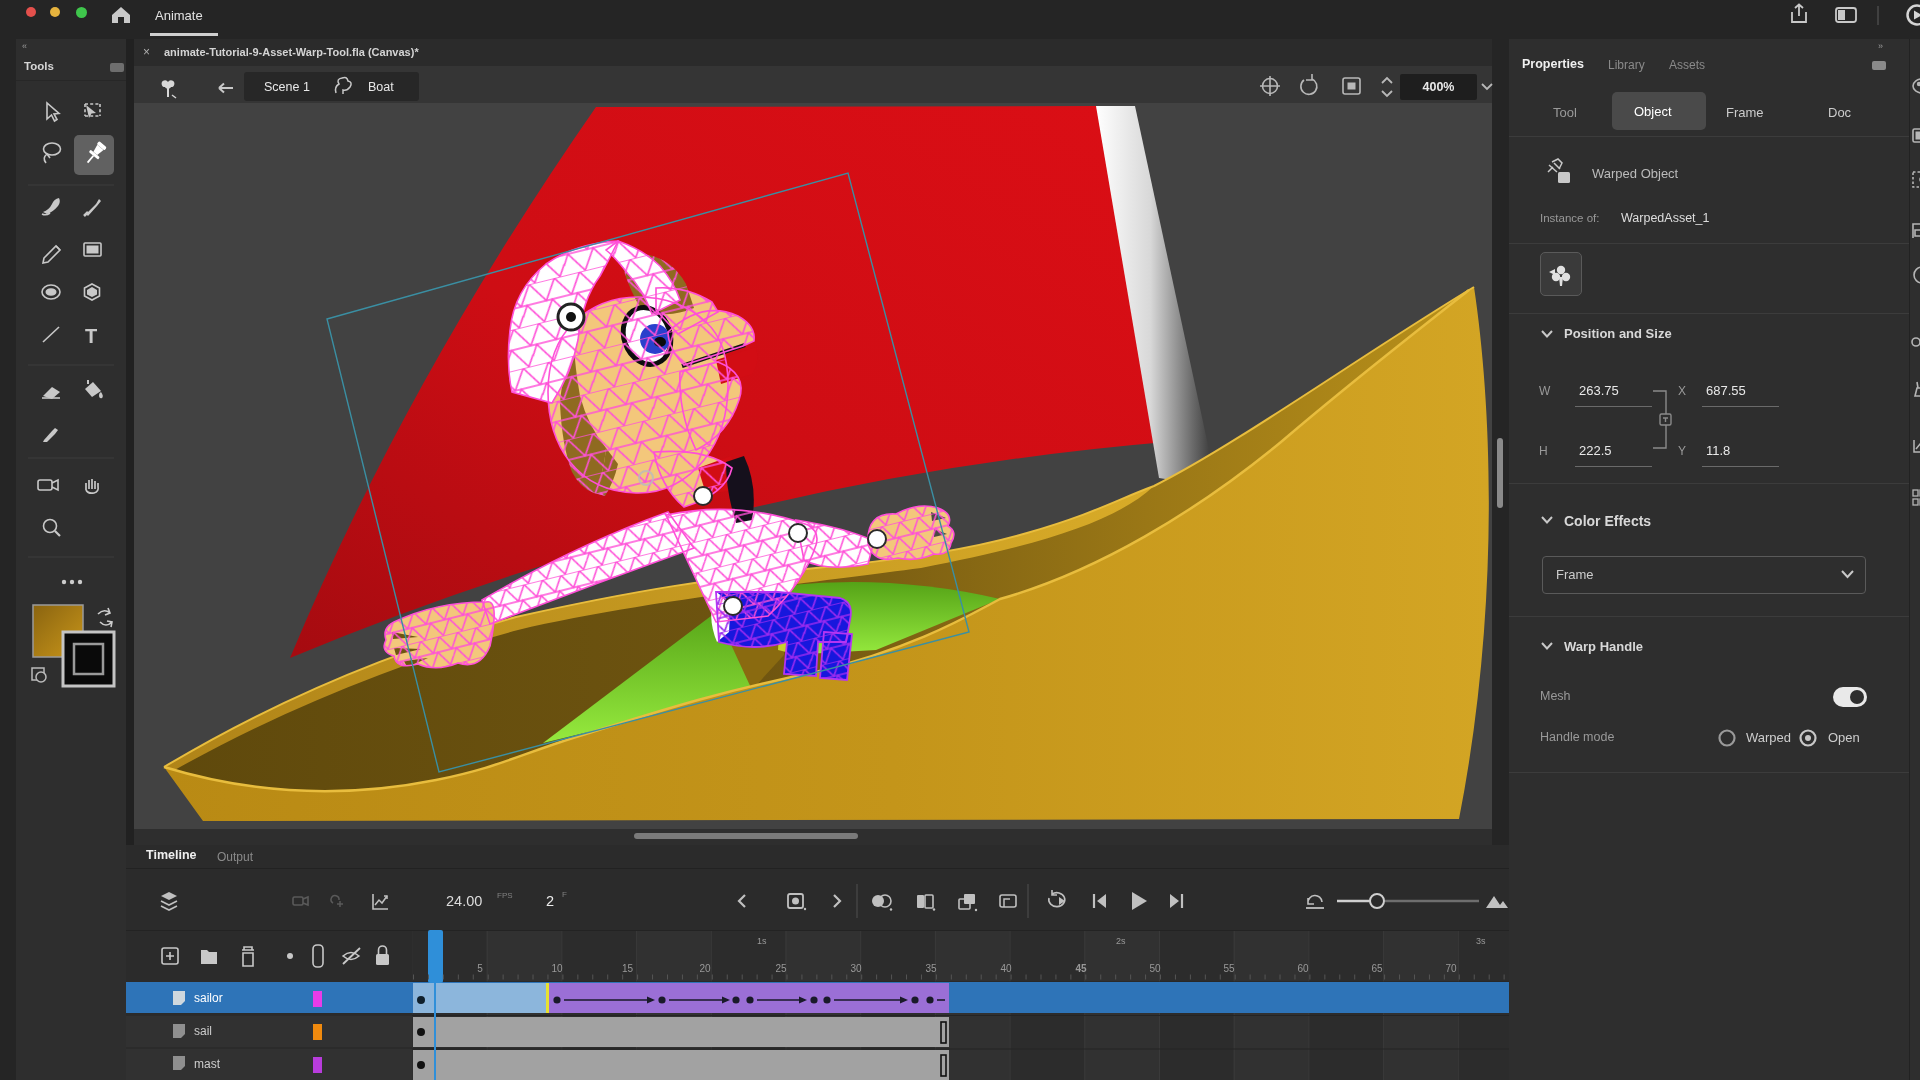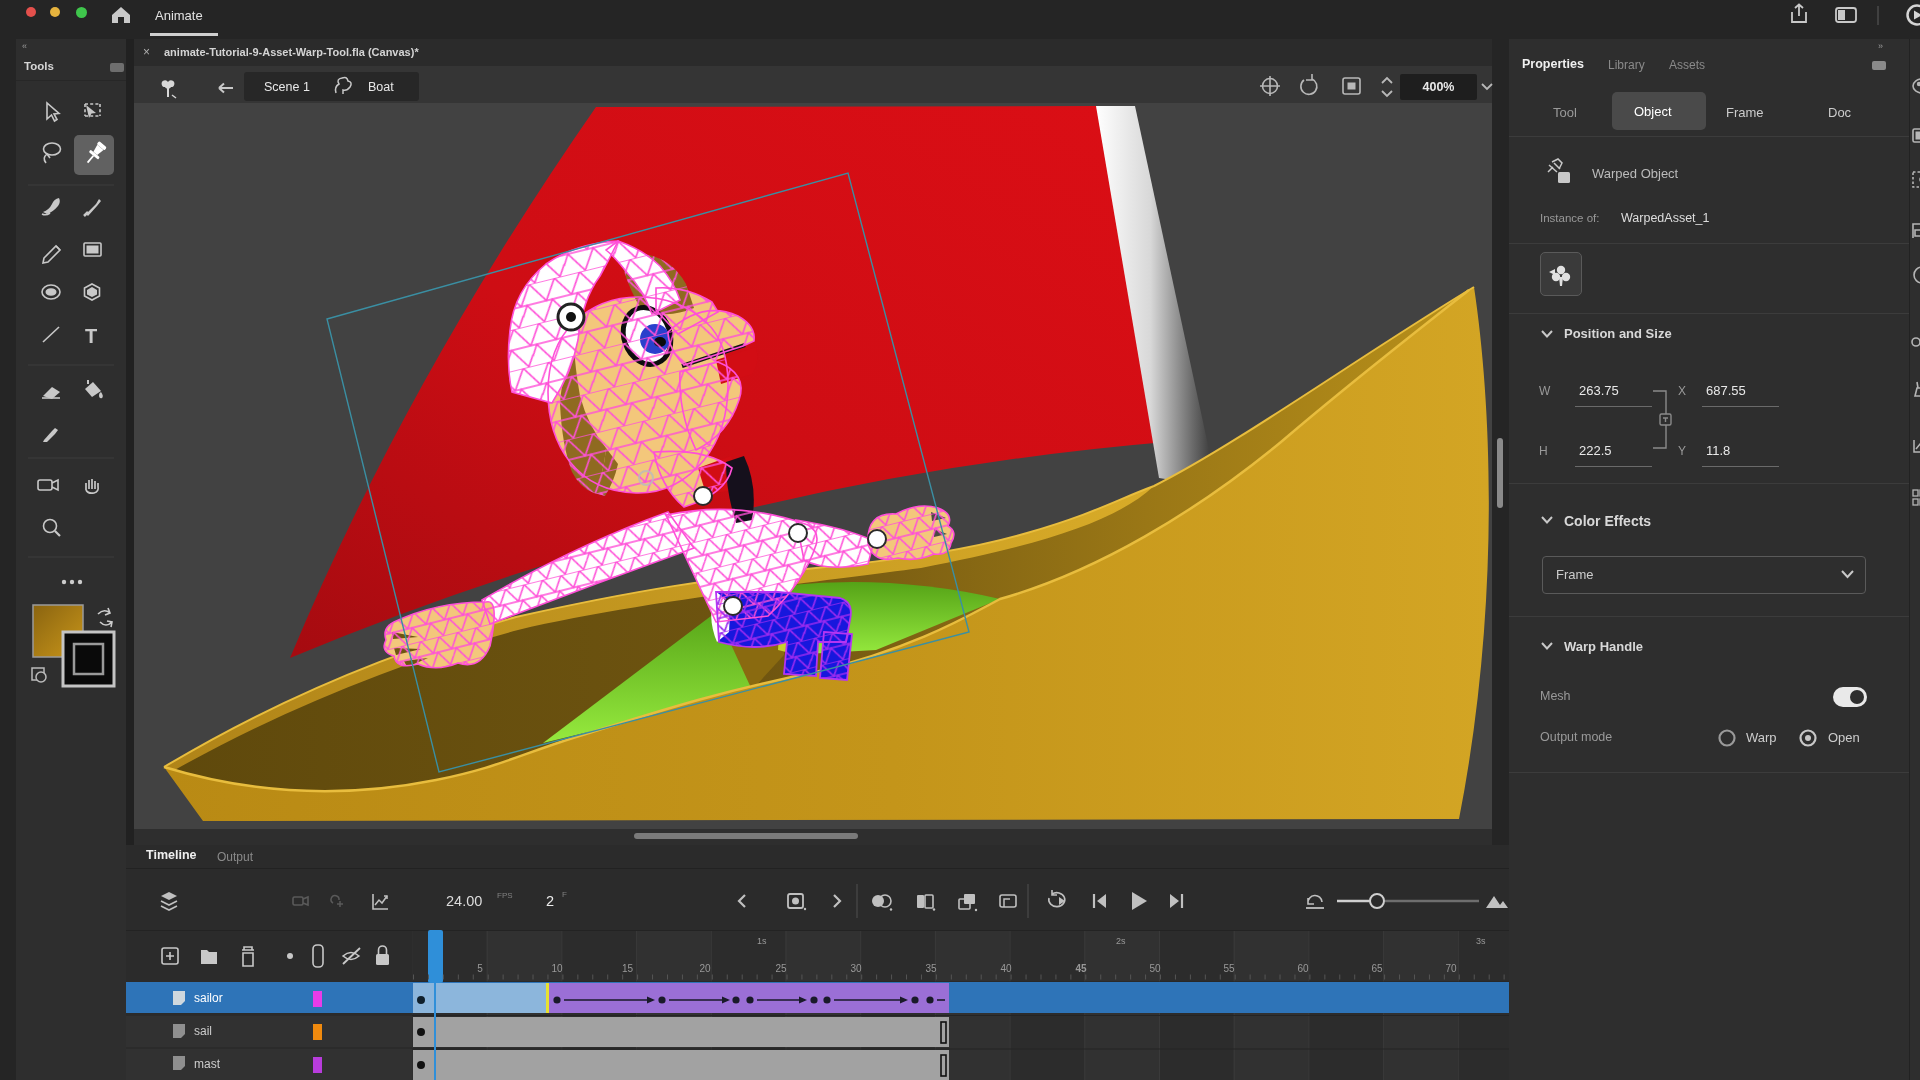--- a/index.html
+++ b/index.html
@@ -382,22 +382,22 @@
 
   <div class="abs" style="left:1548px;top:513px;font-size:14px;font-weight:bold;color:#d8d8d8;">Color Effects</div>
   <div class="abs" style="left:1526px;top:556px;width:324px;height:38px;border:1px solid #5a5a5a;border-radius:4px;background:#2e2e2e;"></div>
   <div class="abs" style="left:1540px;top:567px;font-size:13px;color:#cccccc;">Frame</div>
   <div class="abs" style="left:1493px;top:616px;width:400px;height:1px;background:#3c3c3c;"></div>
 
   <div class="abs" style="left:1548px;top:639px;font-size:13px;font-weight:bold;color:#d8d8d8;">Warp Handle</div>
   <div class="abs" style="left:1524px;top:689px;font-size:12.5px;color:#999;">Mesh</div>
   <div class="abs" style="left:1817px;top:687px;width:34px;height:20px;background:#e9e9e9;border-radius:10px;"></div>
   <div class="abs" style="left:1834px;top:690px;width:14px;height:14px;background:#2e2e2e;border-radius:50%;"></div>
-  <div class="abs" style="left:1524px;top:730px;font-size:12.5px;color:#999;">Output mode</div>
-  <div class="abs" style="left:1730px;top:730px;font-size:13px;color:#cccccc;">Warp</div>
+  <div class="abs" style="left:1524px;top:730px;font-size:12.5px;color:#999;">Handle mode</div>
+  <div class="abs" style="left:1730px;top:730px;font-size:13px;color:#cccccc;">Warped</div>
   <div class="abs" style="left:1812px;top:730px;font-size:13px;color:#cccccc;">Open</div>
   <div class="abs" style="left:1493px;top:772px;width:400px;height:1px;background:#3c3c3c;"></div>
 
   <div class="abs" style="left:1893px;top:39px;width:27px;height:1041px;background:#2e2e2e;border-left:1px solid #222;"></div>
   <div class="abs" style="left:1862px;top:41px;font-size:9px;color:#9a9a9a;">»</div>
 
   <svg class="abs" style="left:0;top:0;" width="1920" height="1080" viewBox="0 0 1920 1080">
 
     <path d="M96,15 L105,7 L114,15 L114,23 L108,23 L108,17 L102,17 L102,23 L96,23 Z" fill="#c9c9c9"></path>
     <g stroke="#c9c9c9" stroke-width="1.8" fill="none">

